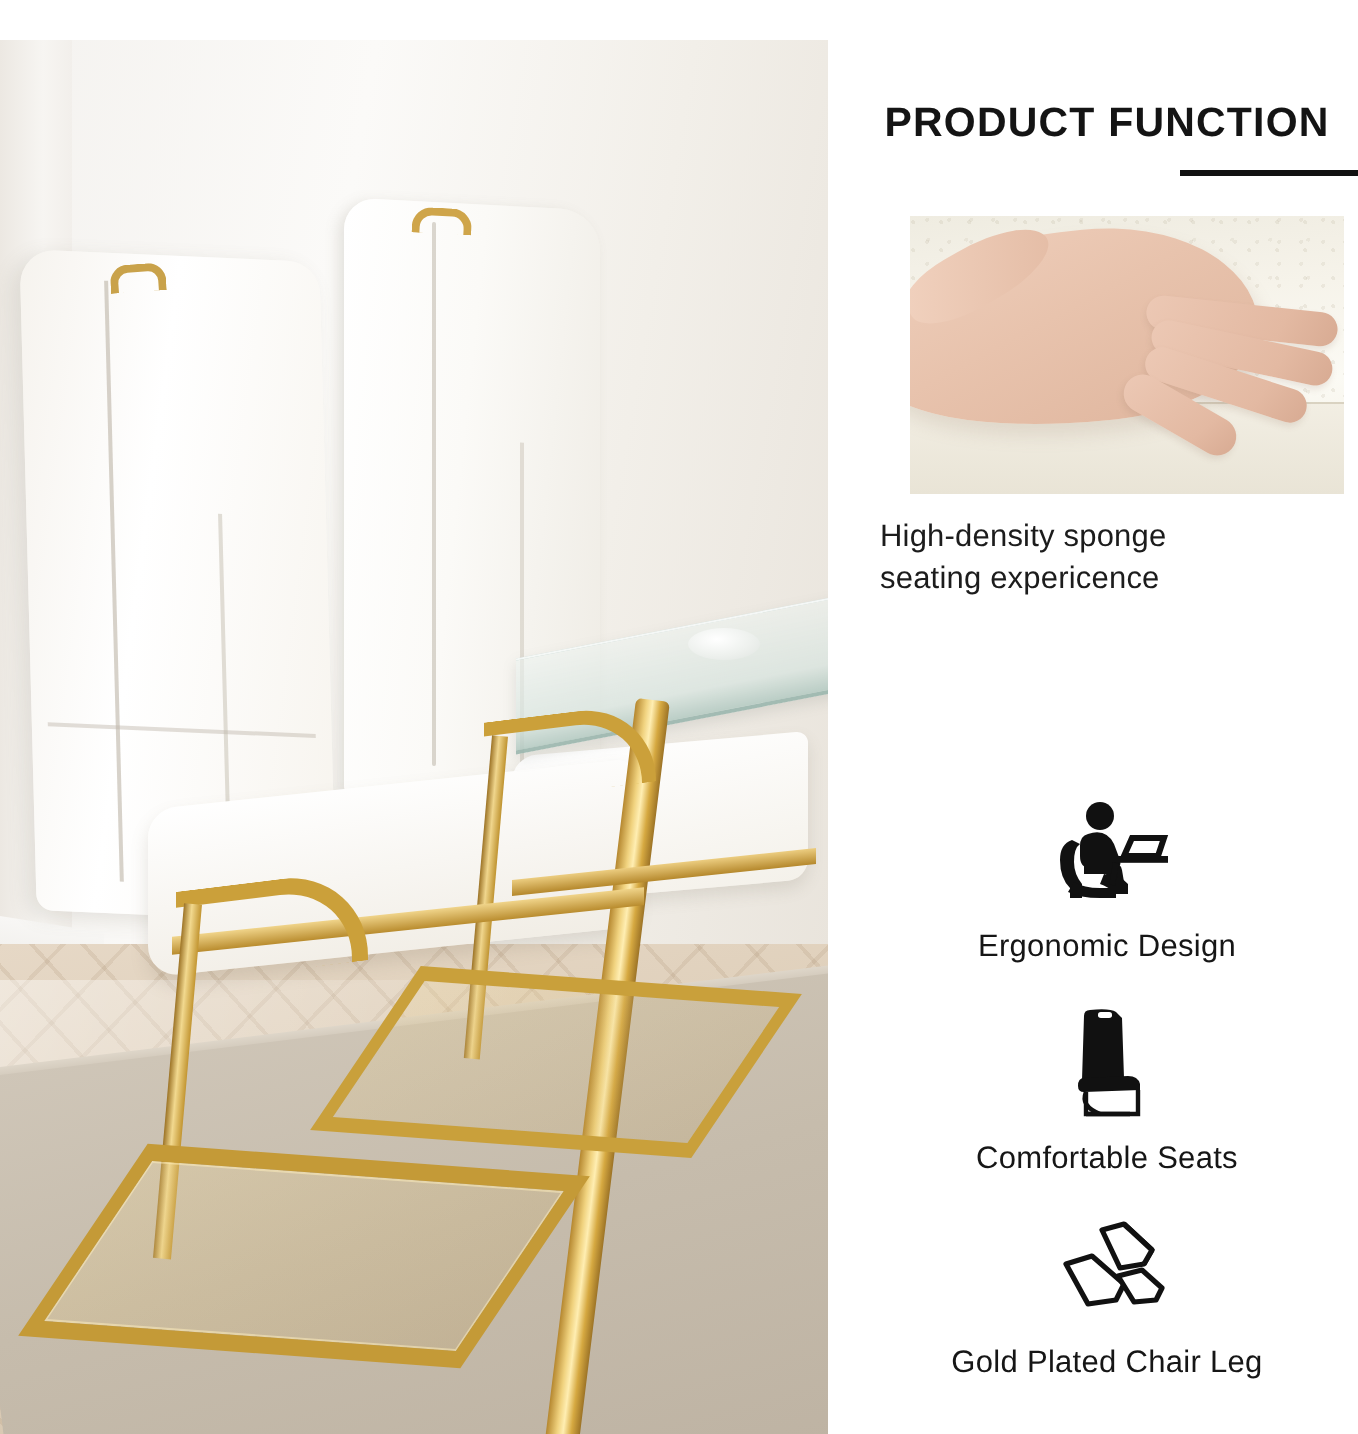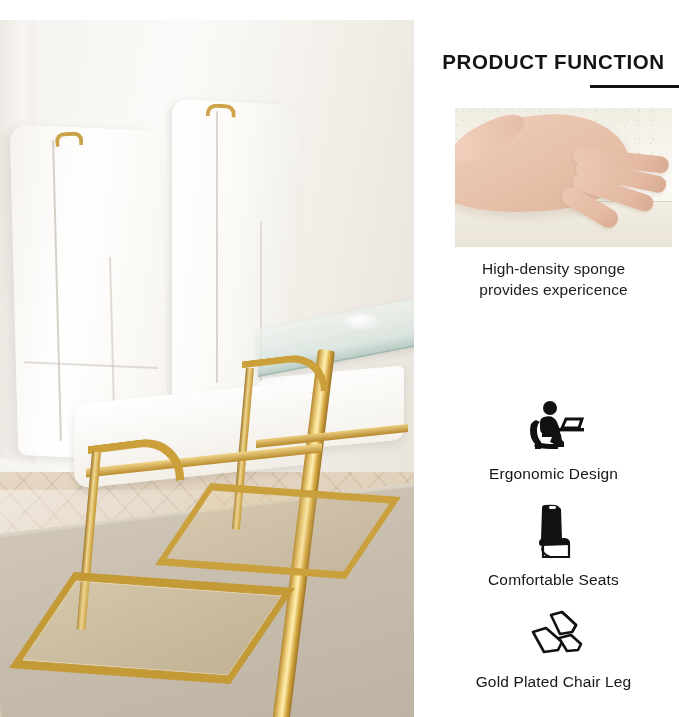--- a/index.html
+++ b/index.html
@@ -361,21 +361,20 @@
     background: linear-gradient(120deg, #f1d2bf, #e4bca5);
     border-radius: 40% 60% 50% 50%;
     transform: rotate(-24deg);
   }
 
   .sponge-caption {
     position: absolute;
     left: 26px;
     top: 238px;
     width: 227px;
-    text-align: center;
     font-size: 15.5px;
     line-height: 1.36;
     color: #1c1c1c;
     letter-spacing: 0.1px;
   }
 
   .feature {
     position: absolute;
     left: 10px;
     width: 259px;
@@ -459,21 +458,21 @@
         <div class="thumb"></div>
       </div>
       <div class="finger f1"></div>
       <div class="finger f2"></div>
       <div class="finger f3"></div>
       <div class="finger f4"></div>
     </div>
 
     <div class="sponge-caption">
       <div>High-density sponge</div>
-      <div>provides expericence</div>
+      <div>seating expericence</div>
     </div>
 
     <div class="feature" id="feature-ergonomic">
       <div class="feature-icon">
         <svg width="64" height="54" viewBox="0 0 64 54" aria-hidden="true">
           <circle cx="28" cy="8" r="7" fill="#111"></circle>
           <path d="M22 17 q9 -3 13 5 l3 8 q1 4 -3 4 l-12 0 q-5 0 -5 -6 l0 -5 q0 -5 4 -6 z" fill="#111"></path>
           <path d="M20 31 l14 0 q4 0 5 4 l1 6 l-8 0 l-1 -4 l-11 0 z" fill="#111"></path>
           <path d="M30 37 q9 1 12 5 l0 5 l-7 0 q-3 -4 -7 -5 z" fill="#111"></path>
           <rect x="34" y="28" width="28" height="3.4" fill="#111"></rect>

